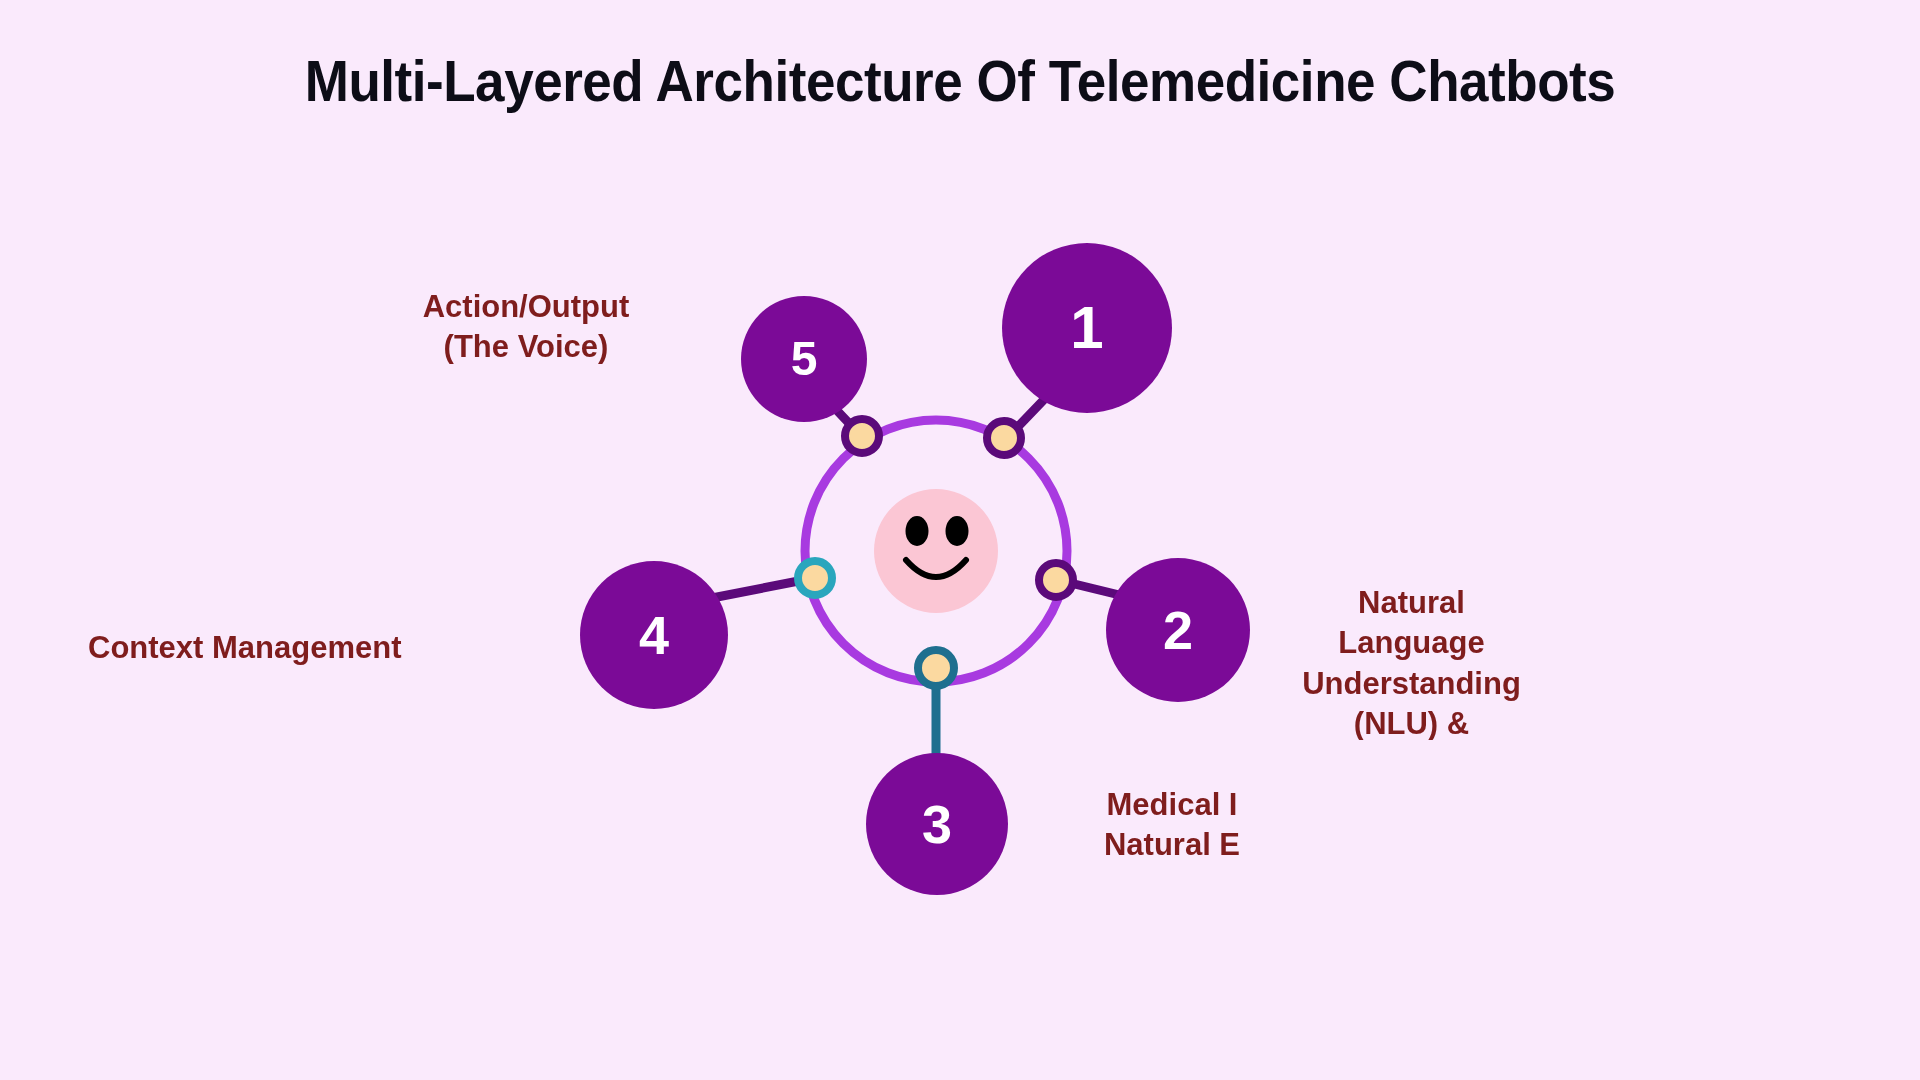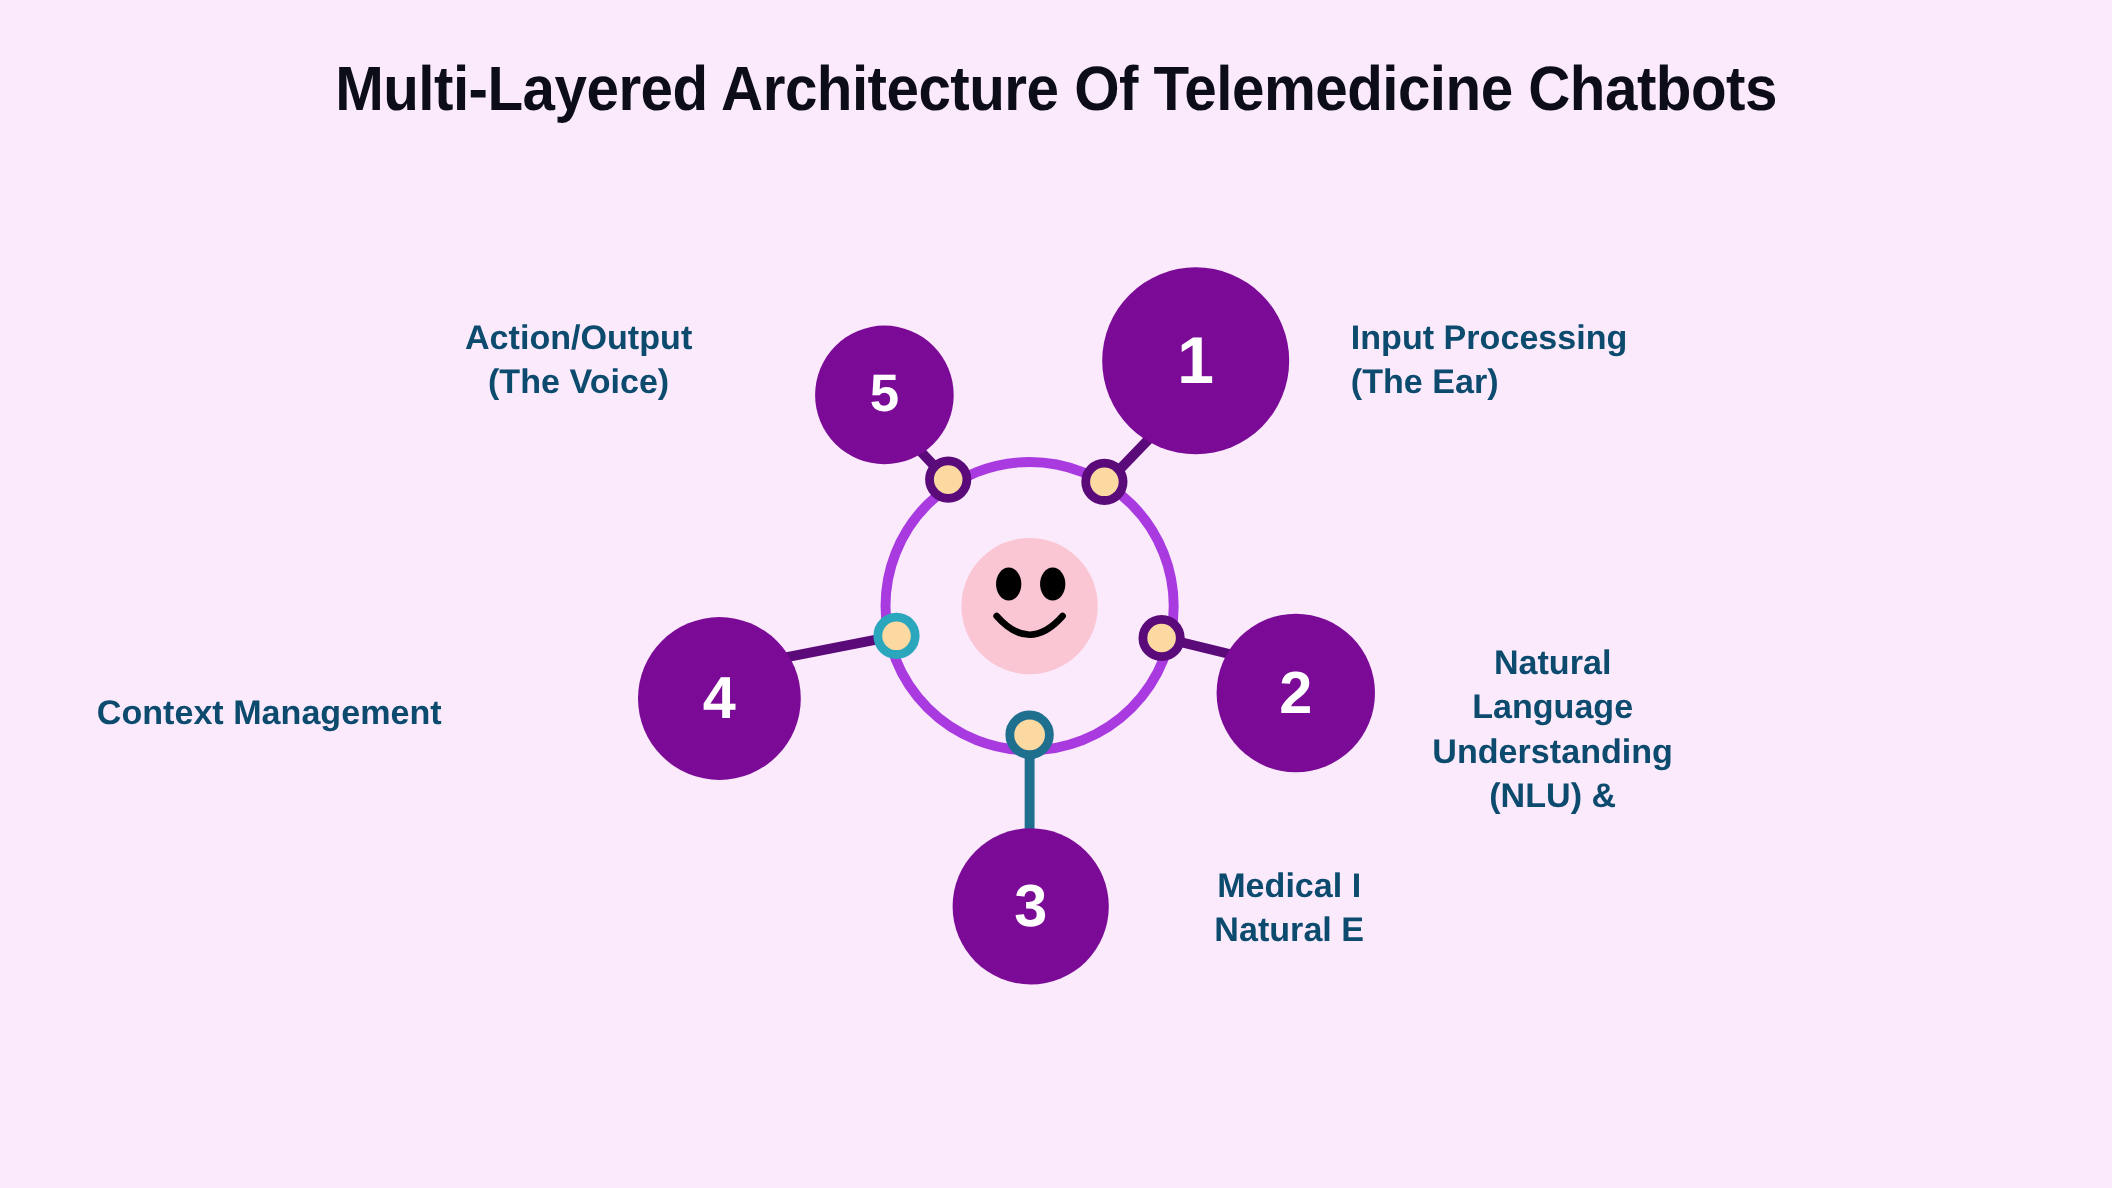--- a/index.html
+++ b/index.html
@@ -69,21 +69,21 @@
   .node-2 { left: 1106px; top: 558px;  width: 144px; height: 144px; font-size: 54px; }
   .node-3 { left: 866px;  top: 753px;  width: 142px; height: 142px; font-size: 54px; }
   .node-4 { left: 580px;  top: 561px;  width: 148px; height: 148px; font-size: 54px; }
   .node-5 { left: 741px;  top: 296px;  width: 126px; height: 126px; font-size: 48px; }
 
   
   .label {
     position: absolute;
     font-family: "Liberation Sans", sans-serif;
     font-weight: bold;
-    color: #0c4a6e;
+    color: #7f1d1d;
     font-size: 31px;
     line-height: 1.30;
     white-space: pre-line;
   }
   .label-1 { left: 1228px; top: 287px;  text-align: left; }
   .label-2 { left: 1258px; top: 583px;  text-align: center; margin-left: 32px; }
   .label-3 {
     left: 1072px; top: 785px;
     text-align: center;
     width: 200px;
@@ -153,22 +153,20 @@
   <div class="node node-3">
     <span>3</span>
   </div>
   <div class="node node-4">
     <span>4</span>
   </div>
   <div class="node node-5">
     <span>5</span>
   </div>
 
-  <div class="label label-1">Input Processing
-(The Ear)</div>
   <div class="label label-2">Natural Language Understanding
 (NLU) &amp; Processing (NLP)</div>
   <div class="label label-3">Medical I
 Natural E</div>
   <div class="label label-4">Context Management</div>
   <div class="label label-5">Action/Output
 (The Voice)</div>
 
   <div class="clip-mask"></div>
 

